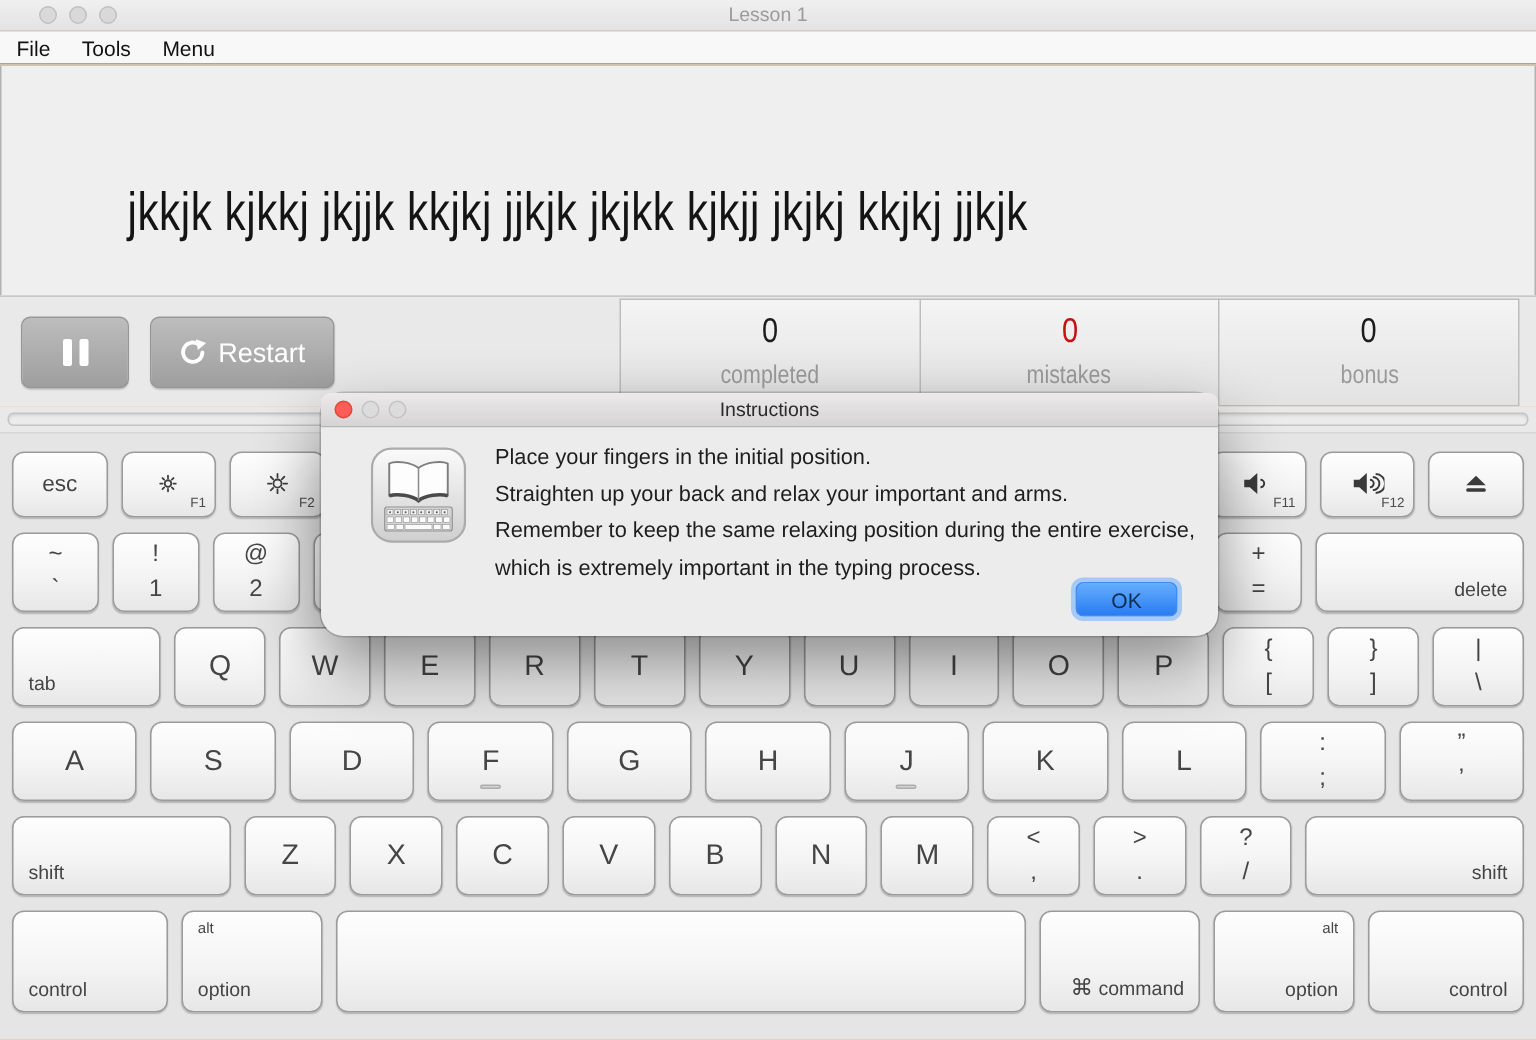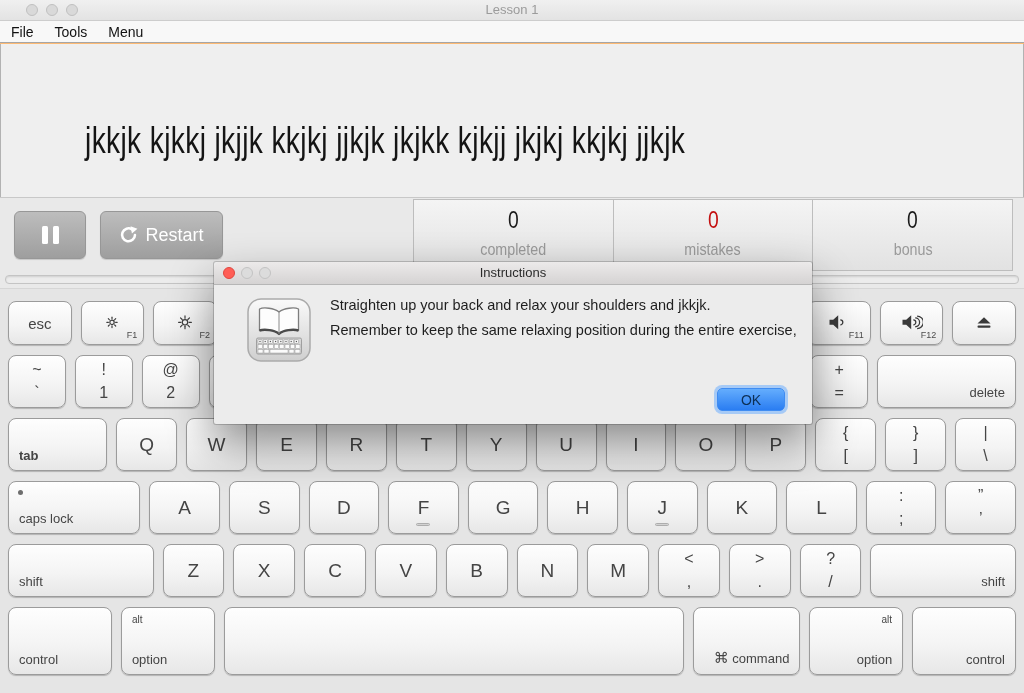--- a/index.html
+++ b/index.html
@@ -72,21 +72,21 @@
   .ksubtop{position:absolute;top:6px;font-size:10px;}
   .ksubtop.left{left:10px}.ksubtop.right{right:10px}
   .kicon{position:absolute;left:0;right:0;top:50%;transform:translateY(-54%);
     display:flex;justify-content:center;}
   .kdot{position:absolute;left:9px;top:8px;width:5px;height:5px;border-radius:50%;background:#6e6e6e;}
   .khoming{position:absolute;left:50%;transform:translateX(-50%);bottom:7px;width:14px;height:3px;
     border-radius:2px;background:#d2d2d2;border:1px solid #adadad;box-sizing:border-box;}
   .kcmd{font-family:"DejaVu Sans",sans-serif;font-size:15px;}
   
   .dialog{position:absolute;left:214px;top:262px;width:598px;height:162px;z-index:40;
-    background:#ececec;border-radius:2px;
+    background:#ececec;border-radius:15px;
     box-shadow:0 0 0 1px rgba(0,0,0,.18),0 20px 45px rgba(0,0,0,.45);}
   .dlg-titlebar{position:relative;height:22px;border-radius:6px 6px 0 0;
     background:linear-gradient(#eceaea,#d5d3d3);border-bottom:1px solid #b6b6b6;}
   .dlg-title{position:absolute;left:0;right:0;top:0;height:22px;line-height:22px;
     text-align:center;font-size:13px;color:#2b2b2b;}
   .dtl{position:absolute;top:5px;width:12px;height:12px;border-radius:50%;box-sizing:border-box;}
   .dtl.red{left:9px;background:#ff5e56;border:1px solid #e04740;}
   .dtl.g1{left:27px}.dtl.g2{left:45px}
   .dtl.gray{background:#dcdcdc;border:1px solid #c3c3c3;}
   .dlg-icon{position:absolute;left:33px;top:36px;width:64px;height:64px;}
@@ -266,21 +266,21 @@
         <div class="key" style="flex: 1 1 0px;"></div>
         <div class="key" style="flex: 1 1 0px;">
           <span class="kt">+</span>
           <span class="kb">=</span>
         </div>
         <div class="key" style="flex: 1.7 1.7 0px; padding-left: 42px;">
           <span class="kl-br">delete</span>
         </div>
       </div>
       <div class="krow" style="height: 53px;">
-        <div class="key" style="flex: 1.65 1.65 0px; font-weight: bold;">
+        <div class="key" style="flex: 1.65 1.65 0px;">
           <span class="kl-bl">tab</span>
         </div>
         <div class="key" style="flex: 1 1 0px;">
           <span class="kl-c">Q</span>
         </div>
         <div class="key" style="flex: 1 1 0px;">
           <span class="kl-c">W</span>
         </div>
         <div class="key" style="flex: 1 1 0px;">
           <span class="kl-c">E</span>
@@ -313,24 +313,20 @@
         <div class="key" style="flex: 1 1 0px;">
           <span class="kt">}</span>
           <span class="kb">]</span>
         </div>
         <div class="key" style="flex: 1 1 0px;">
           <span class="kt">|</span>
           <span class="kb">\</span>
         </div>
       </div>
       <div class="krow" style="height: 53px;">
-        <div class="key" style="flex: 1.9 1.9 0px;">
-          <span class="kdot"></span>
-          <span class="kl-bl">caps lock</span>
-        </div>
         <div class="key" style="flex: 1 1 0px;">
           <span class="kl-c">A</span>
         </div>
         <div class="key" style="flex: 1 1 0px;">
           <span class="kl-c">S</span>
         </div>
         <div class="key" style="flex: 1 1 0px;">
           <span class="kl-c">D</span>
         </div>
         <div class="key" style="flex: 1 1 0px;">
@@ -476,19 +472,21 @@
             <rect x="48.8" y="46.6" width="4.2" height="3.8"></rect>
           <rect x="11" y="51.6" width="5" height="3.4"></rect>
             <rect x="17" y="51.6" width="5" height="3.4"></rect>
             <rect x="23" y="51.6" width="18" height="3.4"></rect>
             <rect x="42" y="51.6" width="5" height="3.4"></rect>
             <rect x="48" y="51.6" width="5" height="3.4"></rect>
         </g>
       </svg>
     </div>
     <div class="dlg-text">
-      <div>Straighten up your back and relax your shoulders and jkkjk.</div>
+      <div>Place your fingers in the initial position.</div>
+      <div>Straighten up your back and relax your important and arms.</div>
       <div>Remember to keep the same relaxing position during the entire exercise,</div>
+      <div>which is extremely important in the typing process.</div>
     </div>
     <button class="ok-btn">OK</button>
   </div>
 
 </div>
 
 </body></html>

